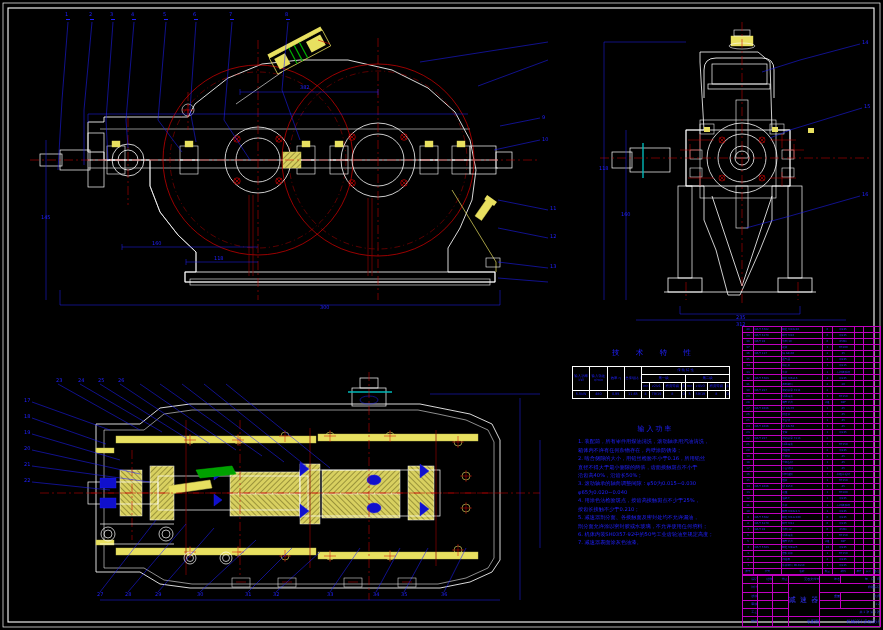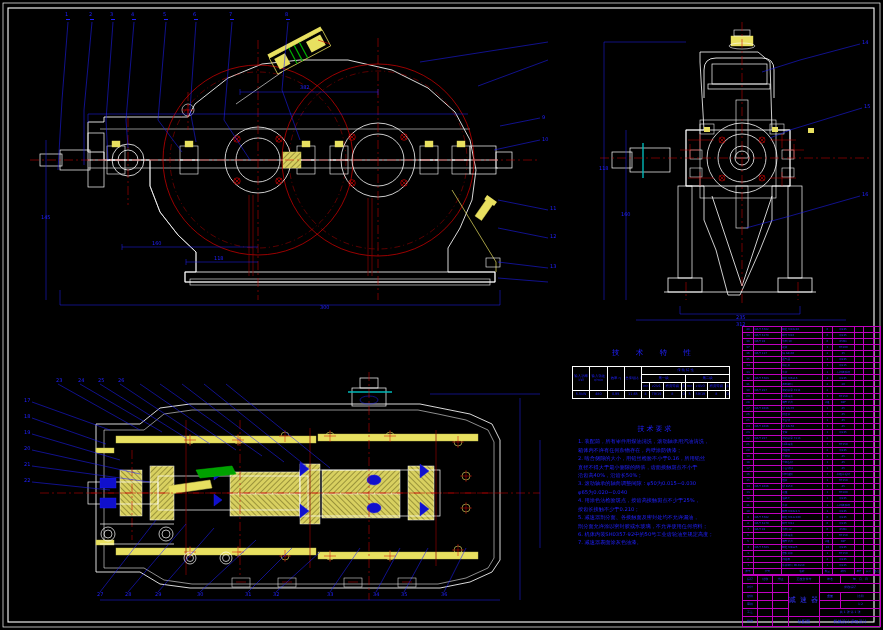--- a/index.html
+++ b/index.html
@@ -11,21 +11,21 @@
   #techreq .h{font-size:7px;text-align:center;display:block;margin-bottom:2px;letter-spacing:2px;}
   #techreq .it{display:block;text-indent:0;}
   #tcTitle{position:absolute;left:590px;top:348px;width:130px;text-align:center;color:#2020ff;font-size:7.5px;letter-spacing:7px;}
   table{border-collapse:collapse;}
   #tcTable{position:absolute;left:572px;top:366px;width:158px;font-size:3.4px;color:#2020ff;}
   #tcTable td{border:0.5px solid #fff;text-align:center;padding:0;height:7px;line-height:1.05;overflow:hidden;}
   #bom{position:absolute;left:742px;top:326px;width:139px;font-size:2.7px;color:#3333ff;}
   #bom td{border:0.4px solid #c000c0;height:5.05px;line-height:1;text-align:center;padding:0;overflow:hidden;white-space:nowrap;}
   #bom td.nm{text-align:left;padding-left:0.5px;}
   #tb{position:absolute;left:742px;top:575px;width:139px;height:52px;font-size:3px;color:#3333ff;}
-  #tb td{border:0.5px solid #c000c0;padding:0;line-height:1;text-align:center;overflow:hidden;}
+  #tb td{border:0.5px solid #c000c0;padding:0;line-height:1;text-align:right;overflow:hidden;}
   .big{font-size:7px;letter-spacing:1px;}
   .mid{font-size:4.2px;}
 </style>
 </head>
 <body>
 
 <div id="cad">
 
 <svg width="883" height="630" viewBox="0 0 883 630">
   <defs>
@@ -553,21 +553,21 @@
     <td>0</td>
     <td>5</td>
     <td>59/19</td>
     <td>8</td>
     <td>0</td>
   </tr>
 </tbody>
     </table>
 
 <div id="techreq">
-  <span class="h">技术要求</span>
+  <span class="h">输入功率</span>
   <span class="it">1. 装配前，所有零件用煤油清洗，滚动轴承用汽油清洗，</span>
   <span class="it">   箱体内不许有任何杂物存在，内壁涂防锈漆；</span>
   <span class="it">2. 啮合侧隙的大小，用铅丝检验不小于0.16，所用铅丝</span>
   <span class="it">   直径不得大于最小侧隙的两倍，齿面接触斑点不小于</span>
   <span class="it">   沿齿高40%，沿齿长50%；</span>
   <span class="it">3. 滚动轴承的轴向调整间隙：φ50为0.015~0.030</span>
   <span class="it">   φ65为0.020~0.040</span>
   <span class="it">4. 用涂色法检验斑点，按齿高接触斑点不少于25%，</span>
   <span class="it">   按齿长接触不少于0.210；</span>
   <span class="it">5. 减速器剖分面、各接触面及密封处均不允许漏油，</span>

